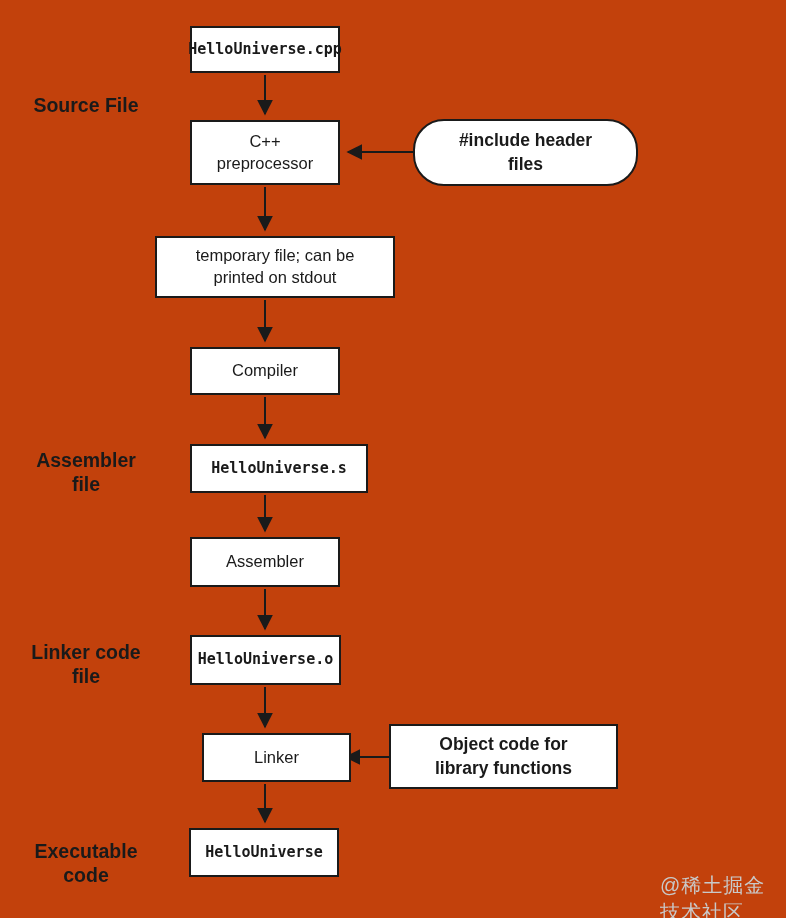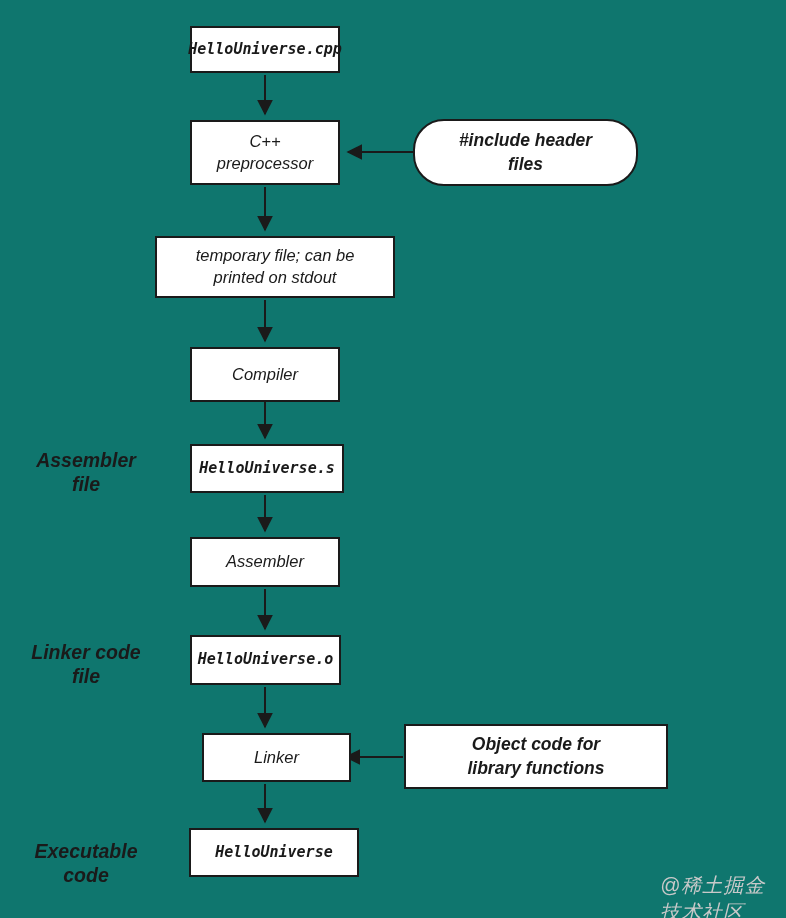--- a/index.html
+++ b/index.html
@@ -4,25 +4,24 @@
 <style>
   html, body {
     margin: 0;
     padding: 0;
     background: #ffffff;
   }
   .canvas {
     position: relative;
     width: 786px;
     height: 918px;
-    background: #0f766e;
+    background: #c2410c;
     font-family: "Liberation Sans", sans-serif;
     color: #1a1a1a;
     overflow: hidden;
-    font-style: italic;
   }
   .arrow-layer {
     position: absolute;
     left: 0;
     top: 0;
     width: 786px;
     height: 918px;
     pointer-events: none;
   }
   .box {
@@ -93,38 +92,39 @@
   </svg>
 
   <div class="box mono" style="left:190px; top:26px;  width:150px; height:47px;">HelloUniverse.cpp</div>
 
   <div class="box" style="left:190px; top:120px; width:150px; height:65px;">C++
 preprocessor</div>
 
   <div class="box" style="left:155px; top:236px; width:240px; height:62px;">temporary file; can be
 printed on stdout</div>
 
-  <div class="box" style="left:190px; top:347px; width:150px; height:55px;">Compiler</div>
+  <div class="box" style="left:190px; top:347px; width:150px; height:48px;">Compiler</div>
 
-  <div class="box mono" style="left:190px; top:444px; width:154px; height:49px;">HelloUniverse.s</div>
+  <div class="box mono" style="left:190px; top:444px; width:178px; height:49px;">HelloUniverse.s</div>
 
   <div class="box" style="left:190px; top:537px; width:150px; height:50px;">Assembler</div>
 
   <div class="box mono" style="left:190px; top:635px; width:151px; height:50px;">HelloUniverse.o</div>
 
   <div class="box" style="left:190px; top:733px; width:149px; height:49px;margin-left:12px;">Linker</div>
 
-  <div class="box mono" style="left:189px; top:828px; width:170px; height:49px;">HelloUniverse</div>
+  <div class="box mono" style="left:189px; top:828px; width:150px; height:49px;">HelloUniverse</div>
 
   <div class="box side-box" style="left:413px; top:119px; width:225px; height:67px;border-radius:31px;">#include header
 files</div>
 
-  <div class="box side-box" style="left:404px; top:724px; width:264px; height:65px;">Object code for
+  <div class="box side-box" style="left:389px; top:724px; width:229px; height:65px;">Object code for
 library functions</div>
 
+  <div class="stage-label" style="left:16px; top:93px;">Source File</div>
 
   <div class="stage-label" style="left:16px; top:448px;">Assembler
 file</div>
 
   <div class="stage-label" style="left:16px; top:640px;">Linker code
 file</div>
 
   <div class="stage-label" style="left:16px; top:839px;">Executable
 code</div>
 

